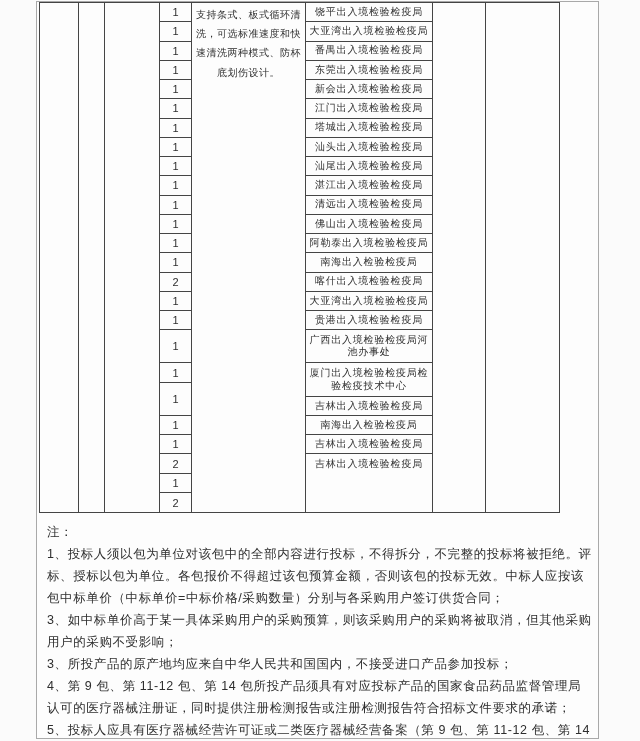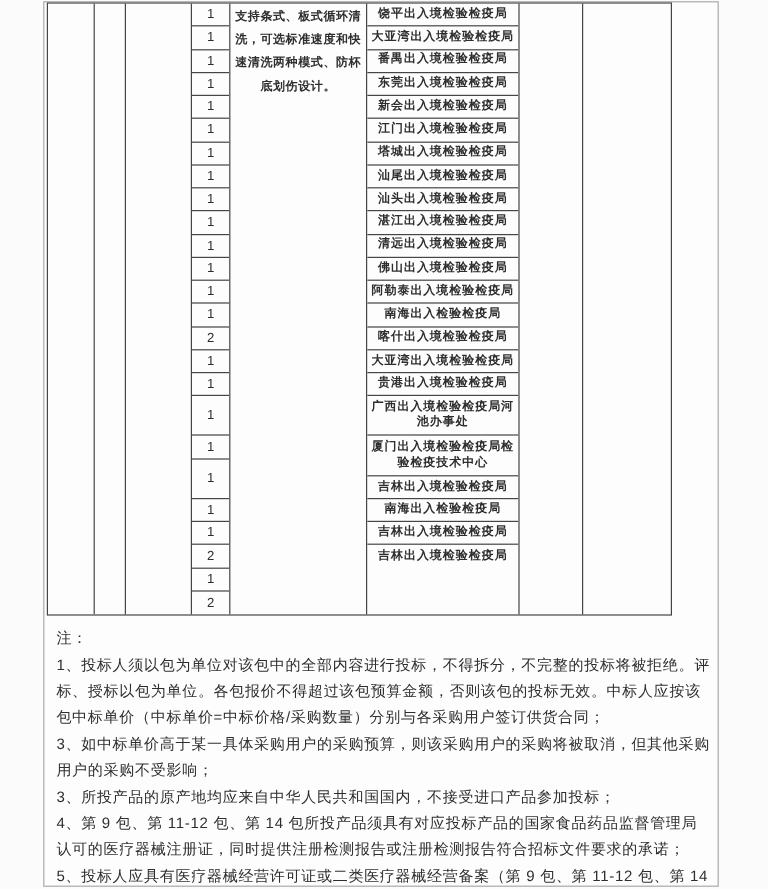--- a/index.html
+++ b/index.html
@@ -21,40 +21,39 @@
     position:absolute; left:39px; top:2px;
     width:521px; height:511px;
     display:flex;
     border:1px solid #454545;
     box-sizing:border-box;
     background:#fdfdfd;
   }
   .col { border-right:1px solid #454545; box-sizing:border-box; height:100%; overflow:hidden; }
   .col:last-child { border-right:none; flex:1; }
   .colA { width:39px; } .colB { width:26px; } .colC { width:55px; }
-  .colD { width:32px; } .colE { width:114px; } .colF { width:127px;font-weight:bold; }
+  .colD { width:32px; } .colE { width:114px; } .colF { width:127px; }
   .colG { width:53px; }
   .cell {
     box-sizing:border-box;
     height:19.26px;
     border-bottom:1px solid #454545;
     display:flex; align-items:center; justify-content:center;
     font-size:10.5px;
   }
   .cell:last-child { border-bottom:none; }
   .cell.tall { height:33.2px; }
   .qty { font-size:11px; }
   .bureau { font-size:10px; letter-spacing:0.8px; padding:0 1px; text-align:center; line-height:12.5px; }
   .desc {
     padding:2px 3px;
     font-size:10px;
     line-height:19.2px;
     letter-spacing:0.5px;
     text-align:center;
-    font-weight:bold;
   }
   .notes {
     position:absolute; left:47px; top:521px;
     width:546px;
     font-size:12.5px;
     line-height:22px;
     letter-spacing:0.6px;
   }
   .notes p { margin:0; }
 </style>
@@ -98,22 +97,22 @@
     <div class="desc">支持条式、板式循环清洗，可选标准速度和快速清洗两种模式、防杯底划伤设计。</div>
   </div>
   <div class="col colF">
       <div class="cell bureau">饶平出入境检验检疫局</div>
       <div class="cell bureau">大亚湾出入境检验检疫局</div>
       <div class="cell bureau">番禺出入境检验检疫局</div>
       <div class="cell bureau">东莞出入境检验检疫局</div>
       <div class="cell bureau">新会出入境检验检疫局</div>
       <div class="cell bureau">江门出入境检验检疫局</div>
       <div class="cell bureau">塔城出入境检验检疫局</div>
+      <div class="cell bureau">汕头出入境检验检疫局</div>
       <div class="cell bureau">汕尾出入境检验检疫局</div>
-      <div class="cell bureau">汕头出入境检验检疫局</div>
       <div class="cell bureau">湛江出入境检验检疫局</div>
       <div class="cell bureau">清远出入境检验检疫局</div>
       <div class="cell bureau">佛山出入境检验检疫局</div>
       <div class="cell bureau">阿勒泰出入境检验检疫局</div>
       <div class="cell bureau">南海出入检验检疫局</div>
       <div class="cell bureau">喀什出入境检验检疫局</div>
       <div class="cell bureau">大亚湾出入境检验检疫局</div>
       <div class="cell bureau">贵港出入境检验检疫局</div>
       <div class="cell bureau tall">广西出入境检验检疫局河池办事处</div>
       <div class="cell bureau tall">厦门出入境检验检疫局检验检疫技术中心</div>

